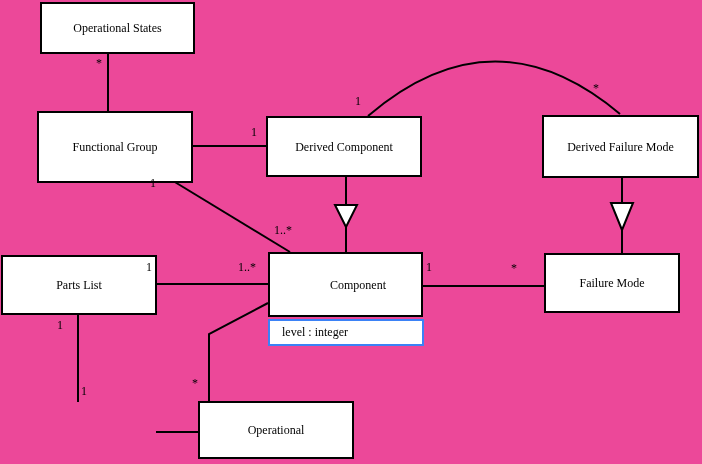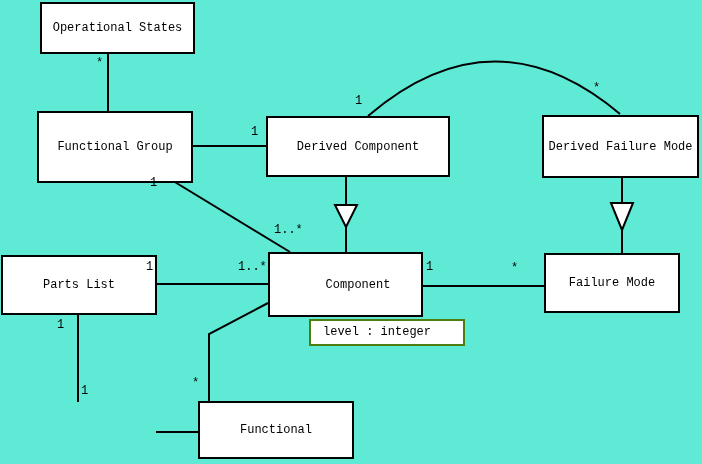--- a/index.html
+++ b/index.html
@@ -4,22 +4,22 @@
 <style>
   html, body {
     margin: 0;
     padding: 0;
     background: #ffffff;
   }
   #canvas {
     position: relative;
     width: 702px;
     height: 464px;
-    background: #5eead4;
-    font-family: Liberation Mono, monospace;
+    background: #ec4899;
+    font-family: Liberation Serif, serif;
     color: #000000;
     overflow: hidden;
   }
   #connectors {
     position: absolute;
     left: 0;
     top: 0;
     width: 702px;
     height: 464px;
   }
@@ -34,27 +34,26 @@
   }
   .uml-class-name {
     font-size: 12px;
     line-height: 14px;
     text-align: center;
     white-space: nowrap;
   }
   .uml-attr-box {
     position: absolute;
     box-sizing: border-box;
-    border: 2px solid #4d7c0f;
+    border: 2px solid #3b82f6;
     background: #ffffff;
     display: flex;
     align-items: center;
     justify-content: flex-start;
     padding-left: 12px;
-    margin-left: 41px;
   }
   .uml-attr {
     font-size: 12px;
     line-height: 13px;
     white-space: nowrap;
   }
   .mult {
     position: absolute;
     font-size: 12px;
     line-height: 13px;
@@ -100,21 +99,21 @@
   </svg>
 
   <div class="uml-class" style="left:40px; top:2px; width:155px; height:52px;">
     <div class="uml-class-name">Operational States</div>
   </div>
 
   <div class="uml-class" style="left:37px; top:111px; width:156px; height:72px;">
     <div class="uml-class-name">Functional Group</div>
   </div>
 
-  <div class="uml-class" style="left:266px; top:116px; width:184px; height:61px;">
+  <div class="uml-class" style="left:266px; top:116px; width:156px; height:61px;">
     <div class="uml-class-name">Derived Component</div>
   </div>
 
   <div class="uml-class" style="left:542px; top:115px; width:157px; height:63px;">
     <div class="uml-class-name">Derived Failure Mode</div>
   </div>
 
   <div class="uml-class" style="left:1px; top:255px; width:156px; height:60px;">
     <div class="uml-class-name">Parts List</div>
   </div>
@@ -125,21 +124,21 @@
   <div class="uml-attr-box" style="left:268px; top:319px; width:156px; height:27px;">
     <div class="uml-attr">level : integer</div>
   </div>
 
   <div class="uml-class" style="left:544px; top:253px; width:136px; height:60px;">
     <div class="uml-class-name">Failure Mode</div>
   </div>
 
 
   <div class="uml-class" style="left:198px; top:401px; width:156px; height:58px;">
-    <div class="uml-class-name">Functional</div>
+    <div class="uml-class-name">Operational</div>
   </div>
 
   <div class="mult" style="left:96px; top:57px;">*</div>
 
   <div class="mult" style="left:251px; top:126px;">1</div>
 
   <div class="mult" style="left:150px; top:177px;">1</div>
   <div class="mult" style="left:274px; top:224px;">1..*</div>
 
   <div class="mult" style="left:355px; top:95px;">1</div>

